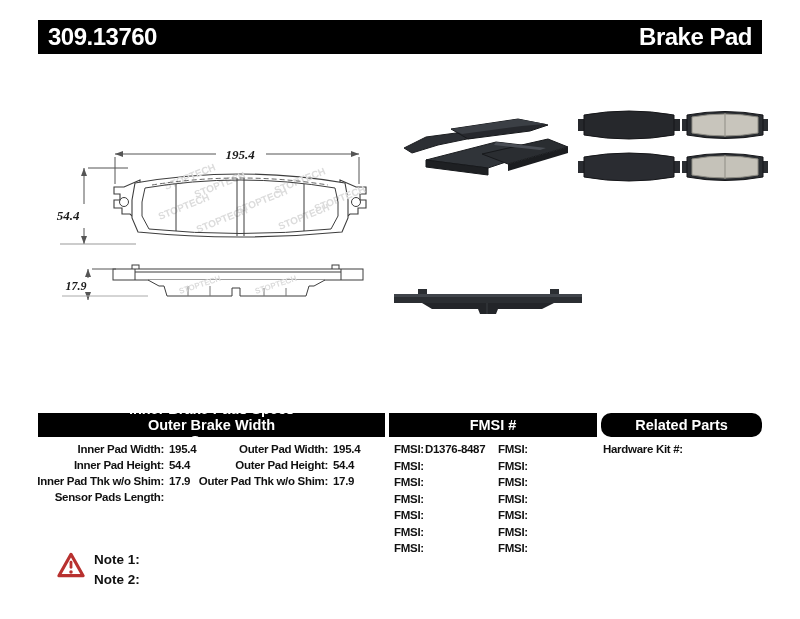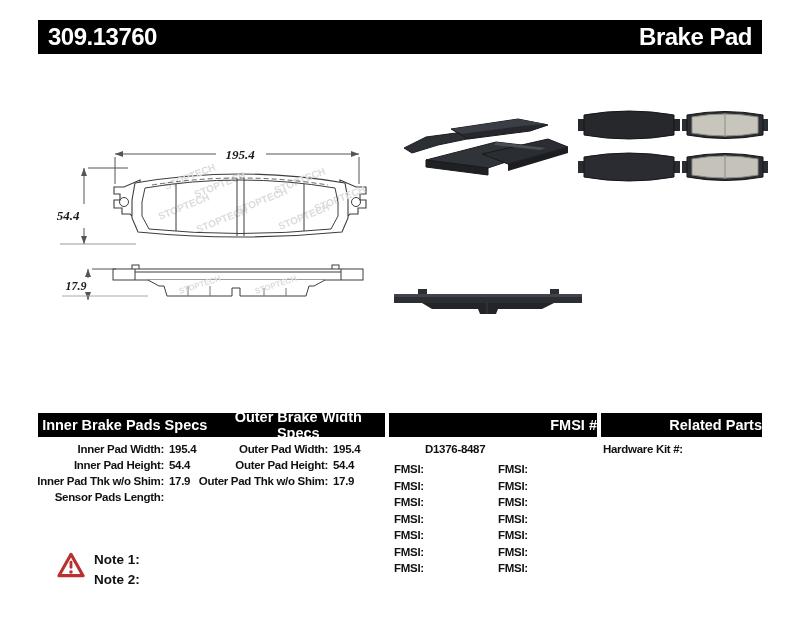--- a/index.html
+++ b/index.html
@@ -7,36 +7,36 @@
        font-family:"Liberation Sans",sans-serif;color:#111;}
   .abs{position:absolute;}
 
   
   .header-bar{left:38px;top:20px;width:724px;height:34px;background:#000;color:#fff;
     display:flex;justify-content:space-between;align-items:center;padding:9px 10px;
     box-sizing:border-box;font-size:24px;font-weight:bold;letter-spacing:-0.5px;}
 
   
   .sec-bar{top:413px;height:24px;background:#000;color:#fff;display:flex;
-    align-items:center;justify-content:flex-end;font-size:14.5px;font-weight:bold;
+    align-items:center;justify-content:center;font-size:14.5px;font-weight:bold;
     box-sizing:border-box;}
-  .sec-bar.split{justify-content:center;}
+  .sec-bar.split{justify-content:center;flex-direction:column;}
   .sec-bar.split .half{width:50%;text-align:center;}
 
   
   .spec-col{font-size:11.5px;font-weight:bold;letter-spacing:-0.3px;line-height:16px;
     white-space:nowrap;}
   .spec-row{display:flex;height:16px;}
   .spec-row .lbl{flex:0 0 136px;text-align:right;}
   .spec-row .val{margin-left:5px;text-align:left;}
 
   .fmsi-col{font-size:11.5px;font-weight:bold;letter-spacing:-0.3px;line-height:16.5px;
     white-space:nowrap;}
   .fmsi-row{display:flex;height:16.5px;}
-  .fmsi-row .lbl{flex:0 0 32px;text-align:center;margin-top:20px;}
+  .fmsi-row .lbl{flex:0 0 32px;text-align:center;}
   .fmsi-row .val{}
 
   .related-row{font-size:11.5px;font-weight:bold;letter-spacing:-0.3px;line-height:16px;
     white-space:nowrap;}
 
   
   .note-line{font-size:13.5px;font-weight:bold;line-height:20px;}
 
   svg text.dim{font-family:"Liberation Serif",serif;font-style:italic;font-weight:bold;
     font-size:13px;fill:#1a1a1a;}
@@ -167,21 +167,21 @@
   <path d="M95,21 L95,32" stroke="#3a3e43" fill="none"></path>
 </svg>
 
 <div class="abs sec-bar split" style="left:38px;width:347px;">
   <span class="half">Inner Brake Pads Specs</span>
   <span class="half">Outer Brake Width Specs</span>
 </div>
 <div class="abs sec-bar" style="left:389px;width:208px;">
   <span>FMSI #</span>
 </div>
-<div class="abs sec-bar" style="left:601px;width:161px;">
+<div class="abs sec-bar" style="left:601px;width:161px;border-radius:10px;">
   <span>Related Parts</span>
 </div>
 
 <div class="abs spec-col" style="left:28px;top:441px;width:182px;">
   <div class="spec-row">
     <span class="lbl">Inner Pad Width:</span>
     <span class="val">195.4</span>
   </div>
   <div class="spec-row">
     <span class="lbl">Inner Pad Height:</span>

